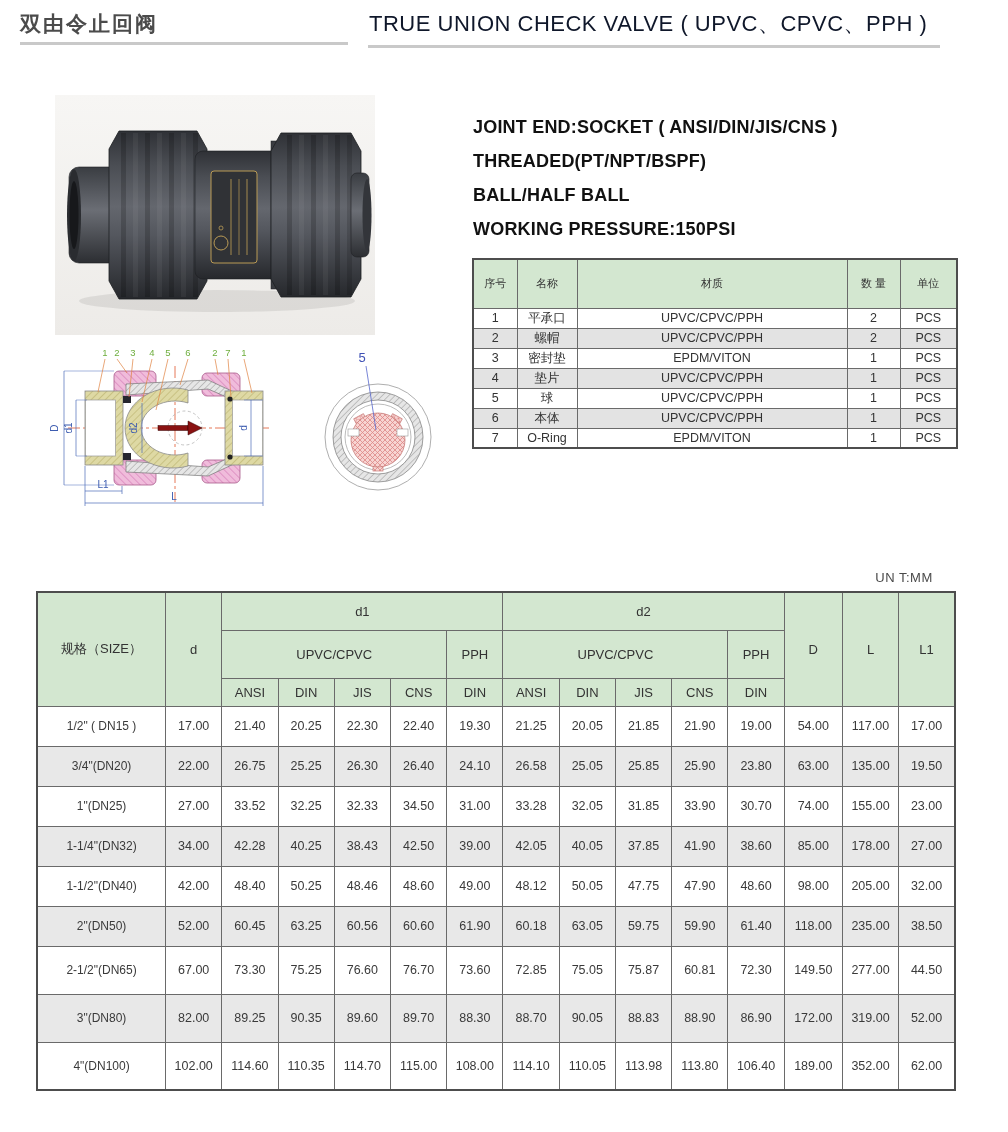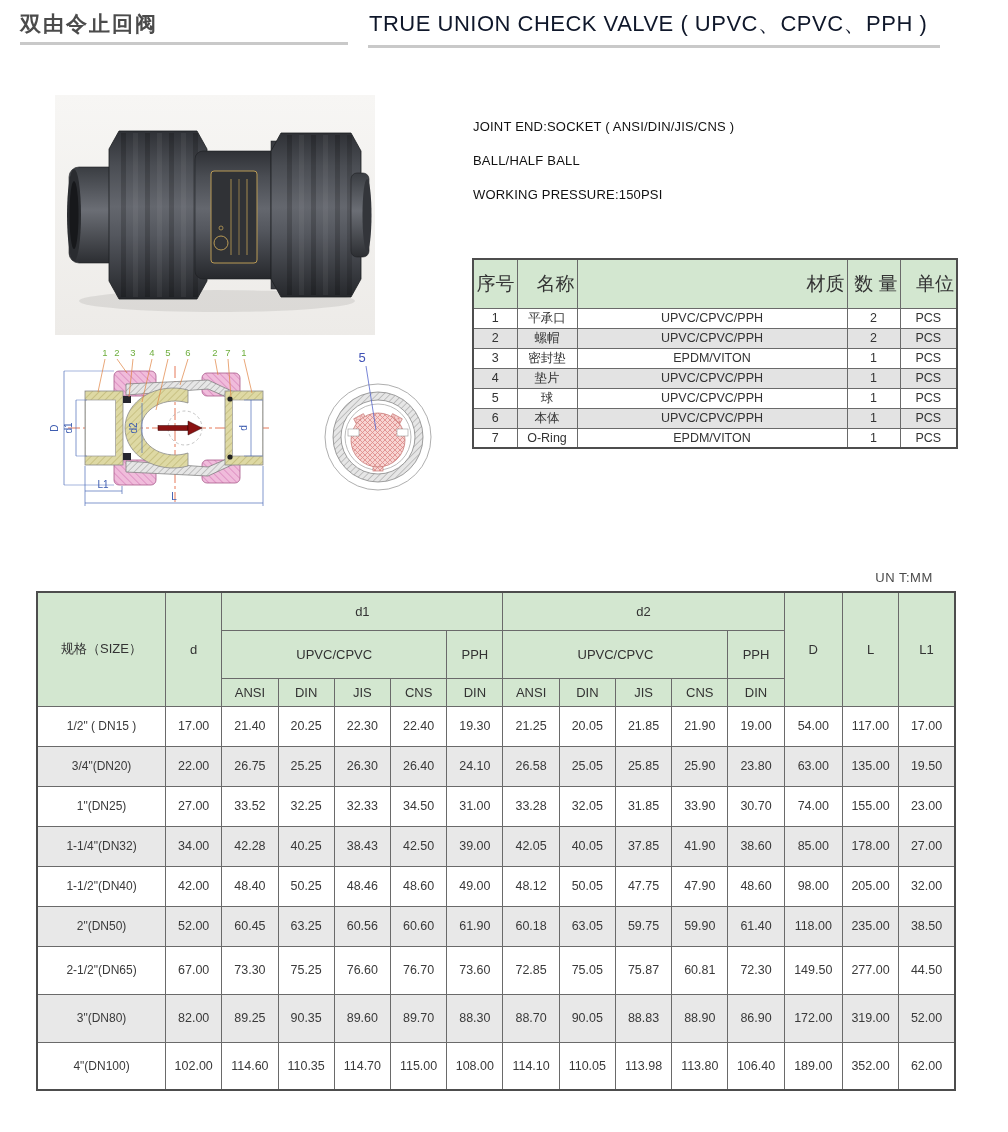--- a/index.html
+++ b/index.html
@@ -13,32 +13,32 @@
   .rule-cn  { position:absolute; left:20px; top:42px; width:328px; height:3px; background:#c9c9c9; }
   .title-en { position:absolute; left:369px; top:9px; font-size:22px; font-weight:400;
     color:#0f172a; letter-spacing:0.5px; white-space:nowrap; }
   .rule-en  { position:absolute; left:368px; top:45px; width:572px; height:3px; background:#c9c9c9; }
 
   
   .photo-wrap { position:absolute; left:55px; top:95px; width:320px; height:240px; }
 
   
   .specs { position:absolute; left:473px; top:117px; }
-  .spec-line { height:34px; line-height:20px; font-size:13px; font-weight:normal; color:#111;
+  .spec-line { height:34px; line-height:20px; font-size:18px; font-weight:bold; color:#111;
     letter-spacing:0.2px; white-space:nowrap; }
 
   
   table { border-collapse:collapse; table-layout:fixed; background:#fff; }
   th, td { border:1px solid #6a6a6a; text-align:center; vertical-align:middle; padding:0 2px; }
   thead th { background:#d3e7d0; font-weight:400; color:#333; }
 
   
   .parts-table { position:absolute; left:472px; top:258px; width:484px; border:2px solid #4d4d4d; }
   .parts-table thead tr { height:49px; }
-  .parts-table thead th { font-size:19px;text-align:right; }
+  .parts-table thead th { font-size:11px; }
   .parts-table tbody tr { height:20px; }
   .parts-table tbody td { font-size:12.5px; color:#333; }
   .parts-table tbody tr:nth-child(even) { background:#e3e3e3; }
 
   
   .drawing { position:absolute; left:30px; top:340px; width:430px; height:205px; }
 
   
   .unit-note { position:absolute; left:850px; top:570px; width:108px; text-align:center;
     font-size:13px; color:#4a4a4a; letter-spacing:0.5px; }
@@ -135,20 +135,21 @@
       </g>
       <g>
         <rect x="296" y="78" width="18" height="84" rx="6" fill="url(#gMetal2)" stroke="#1e2023" stroke-width="0.6"></rect>
         <ellipse cx="312" cy="120" rx="4.5" ry="36" fill="#33353a"></ellipse>
       </g>
     </svg>
   </div>
 
   <div class="specs">
     <div class="spec-line">JOINT END:SOCKET ( ANSI/DIN/JIS/CNS )</div>
+    <div class="spec-line">THREADED(PT/NPT/BSPF)</div>
     <div class="spec-line">BALL/HALF BALL</div>
     <div class="spec-line">WORKING PRESSURE:150PSI</div>
   </div>
 
   <table class="parts-table">
     <colgroup>
         <col style="width:44px">
         <col style="width:60px">
         <col style="width:270px">
         <col style="width:53px">

